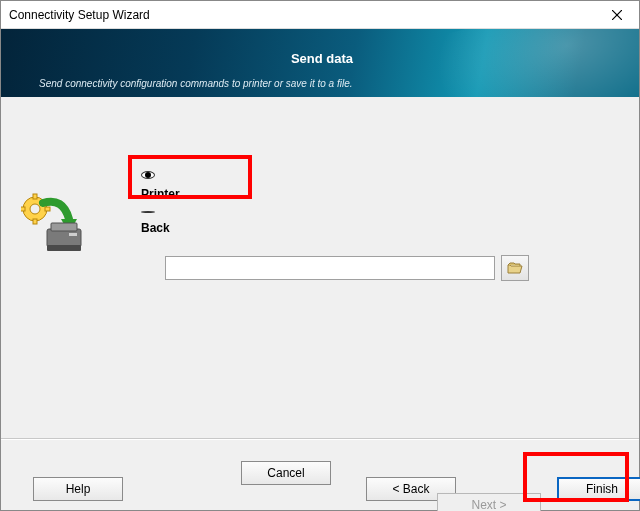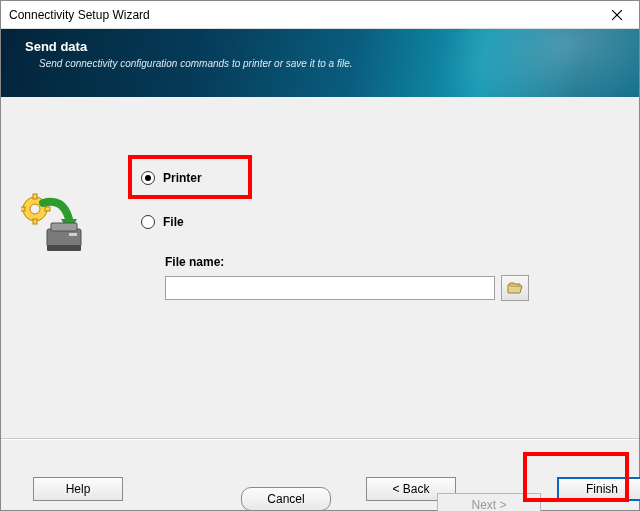--- a/index.html
+++ b/index.html
@@ -60,23 +60,24 @@
     content: "";
     position: absolute;
     right: -40px;
     top: -20px;
     width: 260px;
     height: 140px;
     background: radial-gradient(ellipse at 60% 30%, rgba(255,255,255,0.25), rgba(255,255,255,0) 60%);
     transform: rotate(-15deg);
   }
   .banner h1 {
-    margin: 0;
+    margin: 12px;
     font-size: 13px;
     font-weight: bold;
+    text-align: center;
   }
   .banner p {
     margin: 4px 0 0 14px;
     font-size: 10px;
     color: #dceaf2;
     font-style: italic;
   }
   
   .content {
     flex: 1;
@@ -92,24 +93,24 @@
     height: 60px;
   }
   .form-area {
     position: absolute;
     left: 140px;
     top: 70px;
     width: 440px;
   }
   .radio-row {
     display: flex;
-    align-items: center;
     gap: 8px;
     height: 22px;
     margin-bottom: 22px;
+    flex-direction: column;
   }
   .radio-row.printer {
     padding: 4px 50px 4px 2px;
     margin-left: -2px;
   }
   .radio-row label {
     font-size: 12px;
     font-weight: bold;
   }
   .radio {
@@ -205,21 +206,21 @@
   }
   .btn.disabled {
     color: #9a9a9a;
     border-color: #b8b8b8;
     background: #efefef;
   }
   .btn.primary {
     border: 2px solid #0a66c2;
   }
   .btn-help   { left: 32px;  top: 38px; }
-  .btn-cancel { left: 240px; top: 48px; border-radius: 10px; }
+  .btn-cancel { left: 240px; top: 22px; }
   .btn-back   { left: 344px; top: 38px; margin-left: 21px; }
   .btn-next   { left: 436px; top: 54px; width: 104px;}
   .btn-finish { left: 556px; top: 38px; }
 </style>
 </head>
 <body>
 
 <div class="window">
 
   <div class="titlebar">
@@ -265,25 +266,24 @@
 
       <div class="radio-row printer">
         <span class="radio">
             <span class="dot"></span>
           </span>
         <label>Printer</label>
       </div>
 
       <div class="radio-row">
         <span class="radio"></span>
-        <label>File</label>
+        <label>Back</label>
       </div>
 
       <div class="file-sub">
-        <div class="lbl">File name:</div>
         <div class="file-row">
           <input class="file-input" type="text" value="" style="">
           <div class="browse-btn">
             <svg width="16" height="14" viewBox="0 0 16 14">
               <path d="M1 4 L1 12 L13 12 L15 5 L4 5 L3 4 Z" fill="#e8d28a" stroke="#9c803a"></path>
               <path d="M1 4 L3 2 L7 2 L8 3 L13 3 L13 5" fill="#d8c070" stroke="#9c803a"></path>
             </svg>
           </div>
         </div>
       </div>

